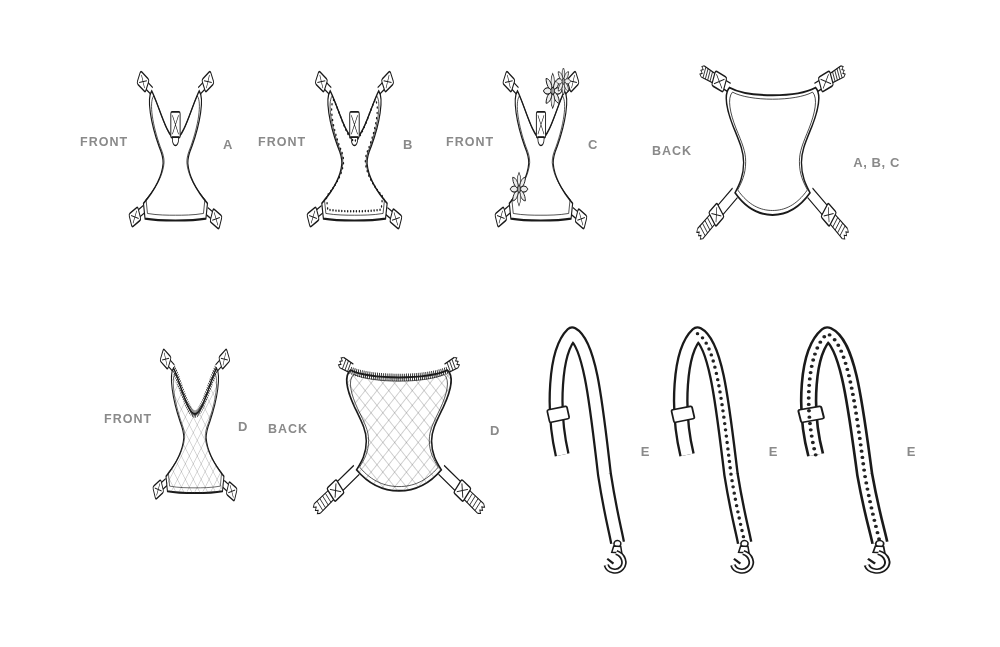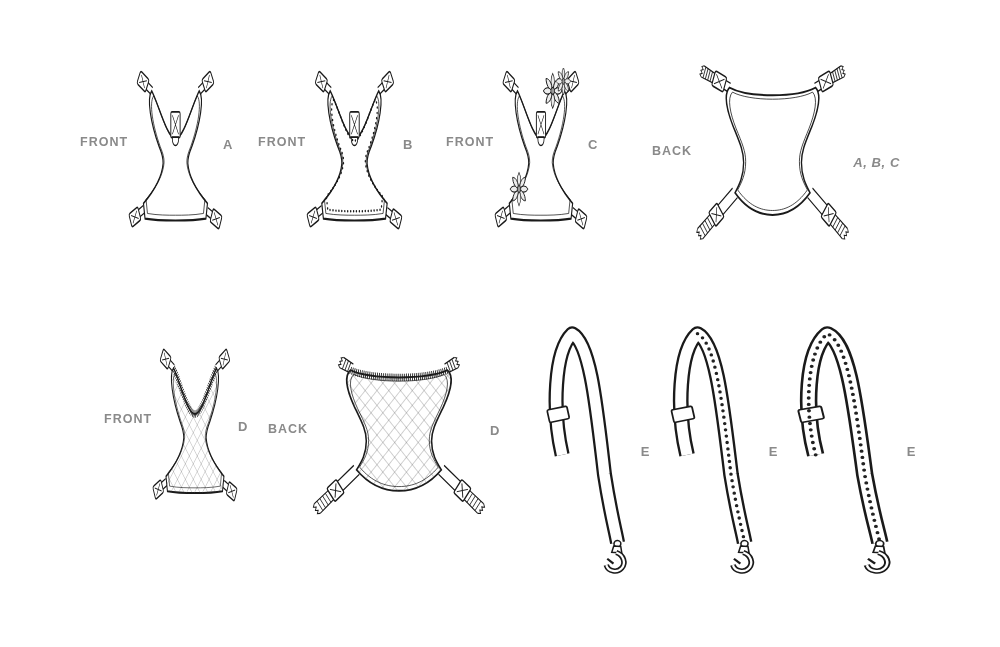--- a/index.html
+++ b/index.html
@@ -166,21 +166,21 @@
       <use href="#flw" transform="translate(37,127)"></use>
     </svg>
     <div class="letterlabel" style="margin-top:6px;">C</div>
   </figure>
 
   <figure class="fig" style="left:652px; top:52px; width:248px; margin:0;">
     <div class="viewlabel">BACK</div>
     <svg class="art" style="margin-top:8px;" width="248" height="190" viewBox="-6 -10 262 206" preserveAspectRatio="none">
       <use href="#gHB"></use>
     </svg>
-    <div class="letterlabel" style="margin-top:24px;font-style:italic;">A, B, C</div>
+    <div class="letterlabel" style="margin-top:24px;">A, B, C</div>
   </figure>
 
   <figure class="fig" style="left:104px; top:334px; width:144px; margin:0;">
     <div class="viewlabel">FRONT</div>
     <svg class="art" style="margin-top:12px;" width="144" height="158" viewBox="-12 0 184 172" preserveAspectRatio="none">
       <use href="#gHFD"></use>
     </svg>
     <div class="letterlabel" style="margin-top:16px;">D</div>
   </figure>
 

